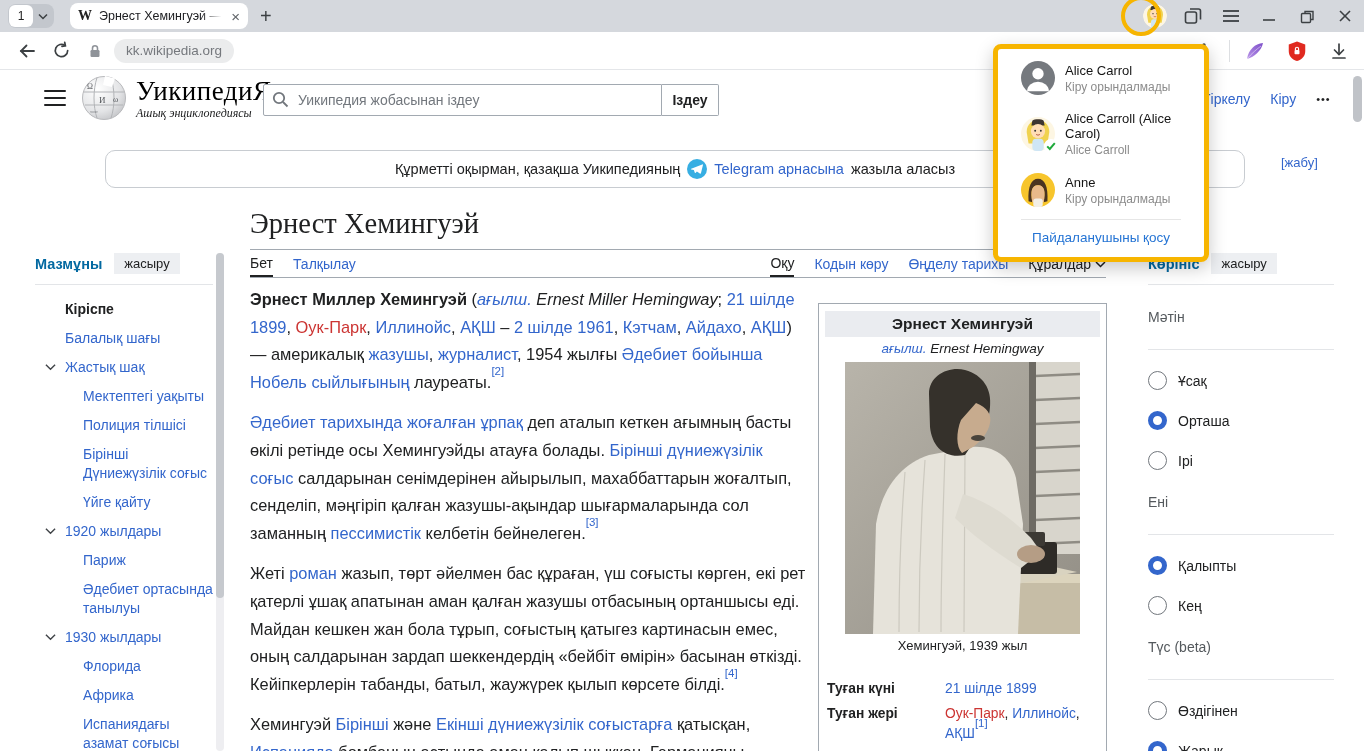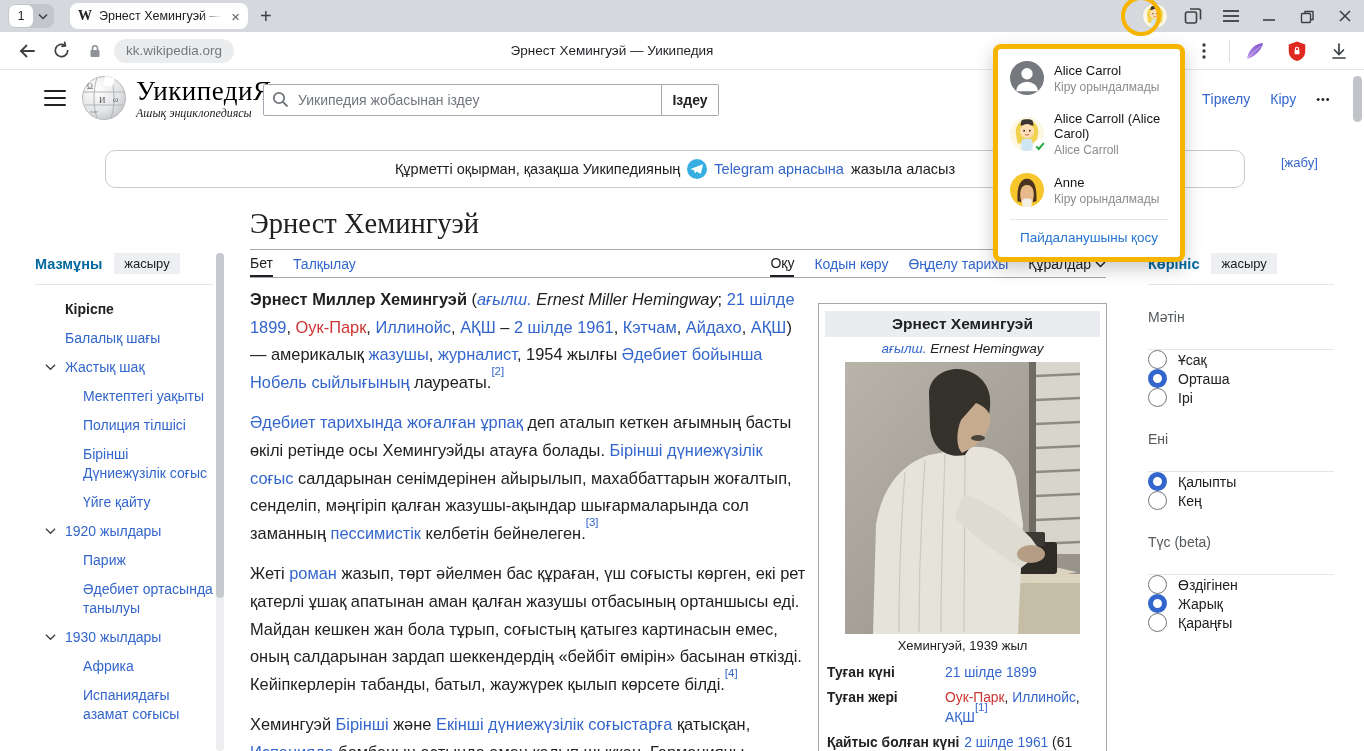--- a/index.html
+++ b/index.html
@@ -24,21 +24,21 @@
 
   .toolbar { position:absolute; left:0; top:32px; width:1364px; height:38px; background:#fff; border-bottom:1px solid #e4e6e9; display:flex; align-items:center; z-index:9; }
   .tool-btn { width:34px; height:30px; display:flex; align-items:center; justify-content:center; cursor:pointer; }
   .tool-btn:first-child { margin-left:10px; }
   .url-pill { margin-left:2px; height:24px; background:#ebeced; border-radius:12px; display:flex; align-items:center; padding:0 12px; font-size:13.5px; color:#75787d; cursor:text; }
   .page-heading { position:absolute; left:0; right:140px; text-align:center; font-size:13.5px; color:#1f2125; pointer-events:none; }
   .toolbar-right { margin-left:auto; display:flex; align-items:center; gap:8px; margin-right:8px; }
   .v-divider { width:1px; height:22px; background:#dddfe2; }
 
   
-  .profile-popup { position:absolute; left:993px; top:44px; width:192px; background:#fff; border:5px solid #f7b500; border-radius:8px; box-shadow:0 6px 18px rgba(0,0,0,.22); z-index:60; padding:4px 0 0; }
+  .profile-popup { position:absolute; left:993px; top:44px; width:216px; background:#fff; border:5px solid #f7b500; border-radius:8px; box-shadow:0 6px 18px rgba(0,0,0,.22); z-index:60; padding:4px 11px 0; }
   .user-row { display:flex; align-items:center; gap:10px; padding:8px 12px; cursor:pointer; }
   .avatar-wrap { position:relative; width:34px; height:34px; flex:none; }
   .avatar-wrap svg.av { width:34px; height:34px; }
   .check-badge { position:absolute; right:-3px; bottom:-2px; width:14px; height:14px; }
   .user-texts { display:flex; flex-direction:column; }
   .user-name { font-size:13px; color:#141414; }
   .user-status { font-size:12px; color:#8c8c8c; margin-top:2px; }
   .popup-divider { border-top:1px solid #e6e6e6; margin:4px 12px 0; }
   .add-user { text-align:center; color:#2574d4; font-size:13.5px; padding:10px 0 12px; cursor:pointer; }
 
@@ -103,30 +103,30 @@
   .seg-a { color:#3366cc; cursor:pointer; }
   .seg-ai { color:#3366cc; font-style:italic; cursor:pointer; }
   .seg-r { color:#cc3533; cursor:pointer; }
   sup.ref { font-size:11.5px; color:#3366cc; line-height:0; position:relative; top:-6px; cursor:pointer; }
 
   
   .infobox { position:absolute; left:818px; top:233px; width:289px; border:1px solid #a2a9b1; background:#fff; padding:4px 0 8px; }
   .ib-title { margin:3px 6px 4px; background:#eaecf0; text-align:center; font-weight:bold; font-size:15.5px; padding:4px 2px; }
   .ib-native { text-align:center; font-size:13.5px; margin-bottom:6px; }
   .hem-photo { width:235px; height:272px; margin:2px auto 0; display:block; }
-  .ib-caption { text-align:center; font-size:13px; margin:4px 0 8px; }
+  .ib-caption { text-align:center; font-size:13px; margin:4px 0 24px; }
   .ib-row { display:flex; align-items:flex-start; font-size:13.8px; line-height:1.5; padding:2px 8px; }
   .ib-label { width:118px; flex:none; font-weight:bold; }
   .ib-label.wide { width:auto; white-space:nowrap; margin-right:5px; }
   .ib-value { flex:1; }
 
   
   .appearance { position:absolute; left:1148px; top:183px; width:186px; }
   .section-label { margin-top:24px; color:#54595d; font-size:14px; padding-bottom:24px; border-bottom:1px solid #e3e5e8; }
-  .radio-row { display:flex; align-items:center; gap:11px; cursor:pointer; }
+  .radio-row { display:flex; align-items:center; gap:11px; margin-top:21px; cursor:pointer; }
   .radio { width:19px; height:19px; border-radius:50%; border:1.6px solid #72777d; background:#fff; flex:none; }
   .radio.selected { border:5.5px solid #3366cc; }
   .radio-label { font-size:14px; color:#202122; }
 </style>
 </head>
 <body>
 
 <div class="tabbar">
   <div class="tab-counter">
     <span class="counter-num">1</span>
@@ -204,21 +204,20 @@
   </div>
   <div class="tool-btn">
     <svg width="16" height="16" viewBox="0 0 16 16">
         <rect x="3.5" y="7" width="9" height="7" rx="1.2" fill="#8f9399"></rect>
         <path d="M5.5 7 V5.2 A2.5 2.5 0 0 1 10.5 5.2 V7" fill="none" stroke="#8f9399" stroke-width="1.6"></path>
       </svg>
   </div>
   <div class="url-pill">
     <span>kk.wikipedia.org</span>
   </div>
-  <span class="page-heading">Эрнест Хемингуэй — Уикипедия</span>
   <div class="toolbar-right">
     <div class="tool-btn">
       <svg width="4" height="16" viewBox="0 0 4 16">
           <circle cx="2" cy="2" r="1.7" fill="#3c4043"></circle>
           <circle cx="2" cy="8" r="1.7" fill="#3c4043"></circle>
           <circle cx="2" cy="14" r="1.7" fill="#3c4043"></circle>
         </svg>
     </div>
     <div class="v-divider"></div>
     <div class="tool-btn">
@@ -371,20 +370,24 @@
           <span class="toc-label">Әдебиет ортасында танылуы</span>
         </div>
 
         <div class="toc-item chevron">
           <svg class="toc-chev" viewBox="0 0 12 8">
             <polyline points="1,1.5 6,6.5 11,1.5" fill="none" stroke="#404448" stroke-width="1.5"></polyline>
           </svg>
           <span class="toc-label">1930 жылдары</span>
         </div>
 
+        <div class="toc-item sub">
+          
+          <span class="toc-label">Флорида</span>
+        </div>
 
         <div class="toc-item sub">
           
           <span class="toc-label">Африка</span>
         </div>
 
         <div class="toc-item sub">
           
           <span class="toc-label">Испаниядағы азамат соғысы</span>
         </div>

